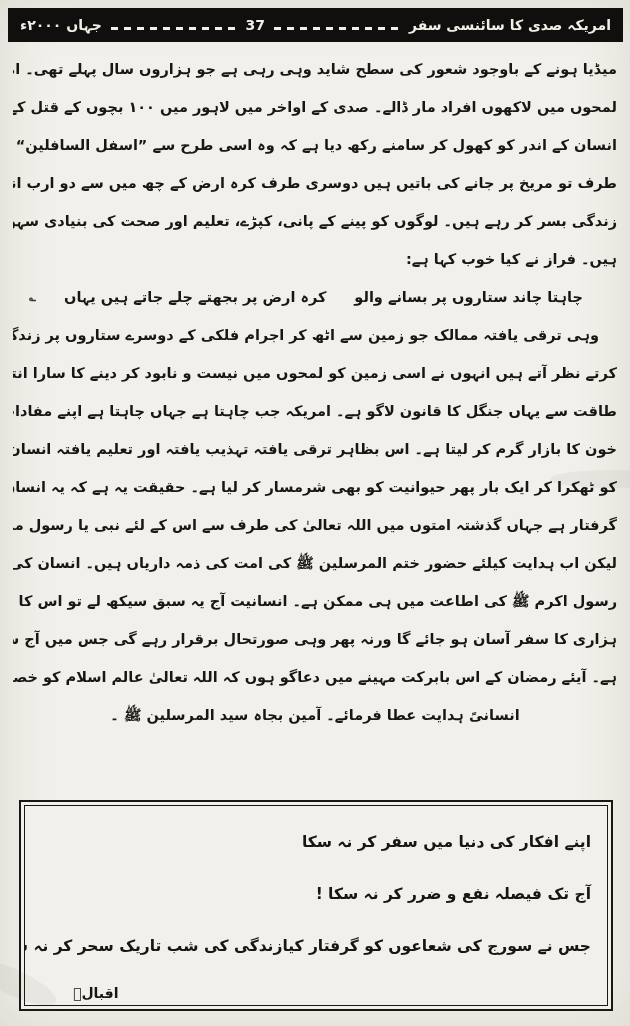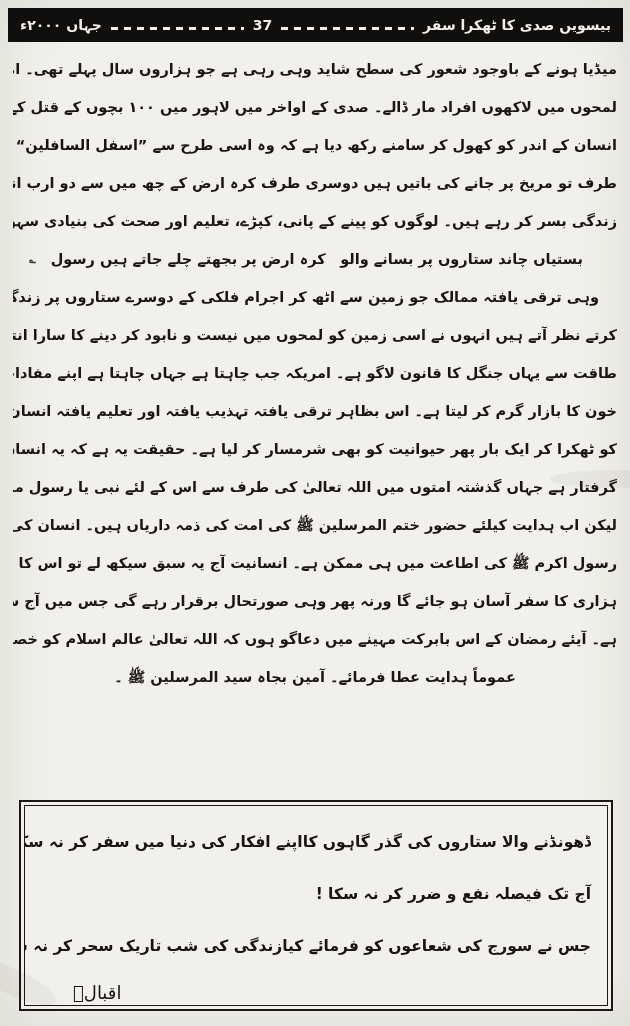--- a/index.html
+++ b/index.html
@@ -91,83 +91,83 @@
     font-size: 15.5px;
     font-weight: bold;
     white-space: nowrap;
     overflow: hidden;
   }
   .poem-signature {
     height: 42px;
     line-height: 42px;
     text-align: left;
     padding-left: 48px;
-    font-size: 18px;
-    font-weight: normal;
+    font-size: 14px;
+    font-weight: bold;
   }
   
   .smudge {
     position: absolute;
     background: rgba(70,62,50,0.05);
     border-radius: 50%;
     pointer-events: none;
   }
   .smudge-1 { width: 90px; height: 26px; left: -30px; bottom: 30px; transform: rotate(25deg); }
   .smudge-2 { width: 120px; height: 18px; right: -40px; top: 470px; }
 </style>
 </head>
 <body>
 
 <div class="page">
 
   <div class="header-bar">
-    <span class="header-title">بیسویں صدی کا ٹھکرا سفر</span>
+    <span class="header-title">امریکہ صدی کا سائنسی سفر</span>
     <span class="leader"></span>
     <span class="header-page">37</span>
     <span class="leader"></span>
     <span class="header-date">جہاں ۲۰۰۰ء</span>
   </div>
 
   <div class="body-text">
     <div class="line">میڈیا ہونے کے باوجود شعور کی سطح شاید وہی رہی ہے جو ہزاروں سال پہلے تھی۔ امریکہ نے ایٹم بم گرا کر</div>
     <div class="line">لمحوں میں لاکھوں افراد مار ڈالے۔ صدی کے اواخر میں لاہور میں ۱۰۰ بچوں کے قتل کے مبینہ واقع نے</div>
     <div class="line">انسان کے اندر کو کھول کر سامنے رکھ دیا ہے کہ وہ اسی طرح سے ”اسفل السافلین“ ہے جیسے پہلے تھا۔ ایک</div>
     <div class="line">طرف تو مریخ پر جانے کی باتیں ہیں دوسری طرف کرہ ارض کے چھ میں سے دو ارب انسان انتہائی غربت کی</div>
     <div class="line">زندگی بسر کر رہے ہیں۔ لوگوں کو پینے کے پانی، کپڑے، تعلیم اور صحت کی بنیادی سہولتیں تک میسر نہیں</div>
+    <div class="line line-short">ہیں۔ فراز نے کیا خوب کہا ہے:</div>
 
     <div class="verse-row">
-      <span>بستیاں چاند ستاروں پر بسانے والو</span>
-      <span>کرہ ارض پر بجھتے چلے جاتے ہیں رسول</span>
+      <span>چاہتا چاند ستاروں پر بسانے والو</span>
+      <span>کرہ ارض پر بجھتے چلے جاتے ہیں یہاں</span>
       <span class="verse-marker">؎</span>
     </div>
 
     <div class="line line-indent">وہی ترقی یافتہ ممالک جو زمین سے اٹھ کر اجرام فلکی کے دوسرے ستاروں پر زندگی کے آثار تلاش</div>
     <div class="line">کرتے نظر آتے ہیں انہوں نے اسی زمین کو لمحوں میں نیست و نابود کر دینے کا سارا انتظام مکمل کر رکھا ہے۔ ان کی</div>
     <div class="line">طاقت سے یہاں جنگل کا قانون لاگو ہے۔ امریکہ جب چاہتا ہے جہاں چاہتا ہے اپنے مفادات کیلئے آگ اور</div>
     <div class="line">خون کا بازار گرم کر لیتا ہے۔ اس بظاہر ترقی یافتہ تہذیب یافتہ اور تعلیم یافتہ انسان نے انسانی رشتوں کے تقدس</div>
     <div class="line">کو ٹھکرا کر ایک بار پھر حیوانیت کو بھی شرمسار کر لیا ہے۔ حقیقت یہ ہے کہ یہ انسان آج پھر اسی حالت میں</div>
     <div class="line">گرفتار ہے جہاں گذشتہ امتوں میں اللہ تعالیٰ کی طرف سے اس کے لئے نبی یا رسول مبعوث ہوا کرتے تھے،</div>
     <div class="line">لیکن اب ہدایت کیلئے حضور ختم المرسلین ﷺ کی امت کی ذمہ داریاں ہیں۔ انسان کی نجات اللہ کے پیغام اور</div>
     <div class="line">رسول اکرم ﷺ کی اطاعت میں ہی ممکن ہے۔ انسانیت آج یہ سبق سیکھ لے تو اس کا ۲۱ویں صدی اور نئی</div>
     <div class="line">ہزاری کا سفر آسان ہو جائے گا ورنہ پھر وہی صورتحال برقرار رہے گی جس میں آج ساری انسانیت جل رہی</div>
     <div class="line">ہے۔ آیئے رمضان کے اس بابرکت مہینے میں دعاگو ہوں کہ اللہ تعالیٰ عالم اسلام کو خصوصاً اور انسانیت کو</div>
-    <div class="line line-center">عموماً ہدایت عطا فرمائے۔ آمین بجاہ سید المرسلین ﷺ ۔</div>
+    <div class="line line-center">انسانیً ہدایت عطا فرمائے۔ آمین بجاہ سید المرسلین ﷺ ۔</div>
   </div>
 
   <div class="poem-box">
     <div class="poem-box-inner">
       <div class="poem-row">
-        <span>ڈھونڈنے والا ستاروں کی گذر گاہوں کا</span>
         <span>اپنے افکار کی دنیا میں سفر کر نہ سکا</span>
       </div>
       <div class="poem-row">
         <span>آج تک فیصلہ نفع و ضرر کر نہ سکا !</span>
       </div>
       <div class="poem-row">
-        <span>جس نے سورج کی شعاعوں کو فرمائے کیا</span>
+        <span>جس نے سورج کی شعاعوں کو گرفتار کیا</span>
         <span>زندگی کی شب تاریک سحر کر نہ سکا</span>
       </div>
       <div class="poem-signature">اقبالؔ</div>
     </div>
   </div>
 
   <div class="smudge smudge-1"></div>
   <div class="smudge smudge-2"></div>
 
 </div>

